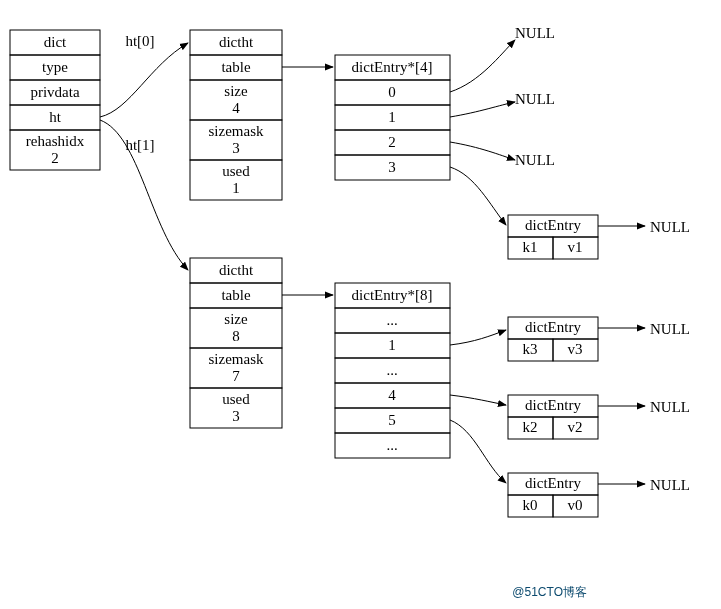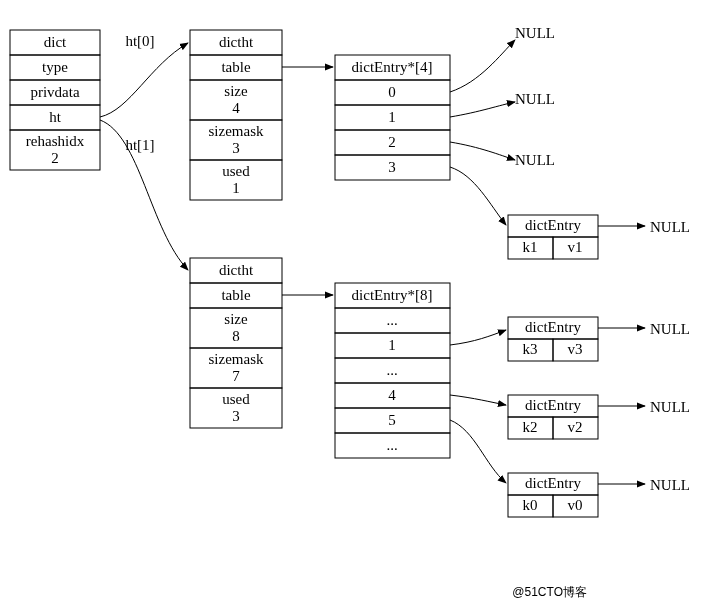--- a/index.html
+++ b/index.html
@@ -1,18 +1,18 @@
 <!DOCTYPE html>
 <html><head>
 <meta charset="utf-8">
 <style>
 body{margin:0;font-family:"Songti SC","SimSun",serif;color:#000;background:#fff}
 svg{display:block}
 text{font-family:"Songti SC","SimSun",serif;font-size:15px}
-.watermark{position:absolute;right:10px;bottom:8px;color:#000000;font-size:12px;font-family:Arial,sans-serif}
+.watermark{position:absolute;right:10px;bottom:8px;color:#0c4a6e;font-size:12px;font-family:Arial,sans-serif}
 .wrap{position:relative;width:597px;height:609px}
 </style>
 </head>
 <body>
 
 <div class="wrap">
 <svg viewBox="0 0 721 609" width="721" height="609">
 <defs>
   <marker id="arr" viewBox="0 0 10 8" refX="9" refY="4" markerWidth="9" markerHeight="8" orient="auto">
     <path d="M0 0 L10 4 L0 8 Z" fill="#000"></path>

